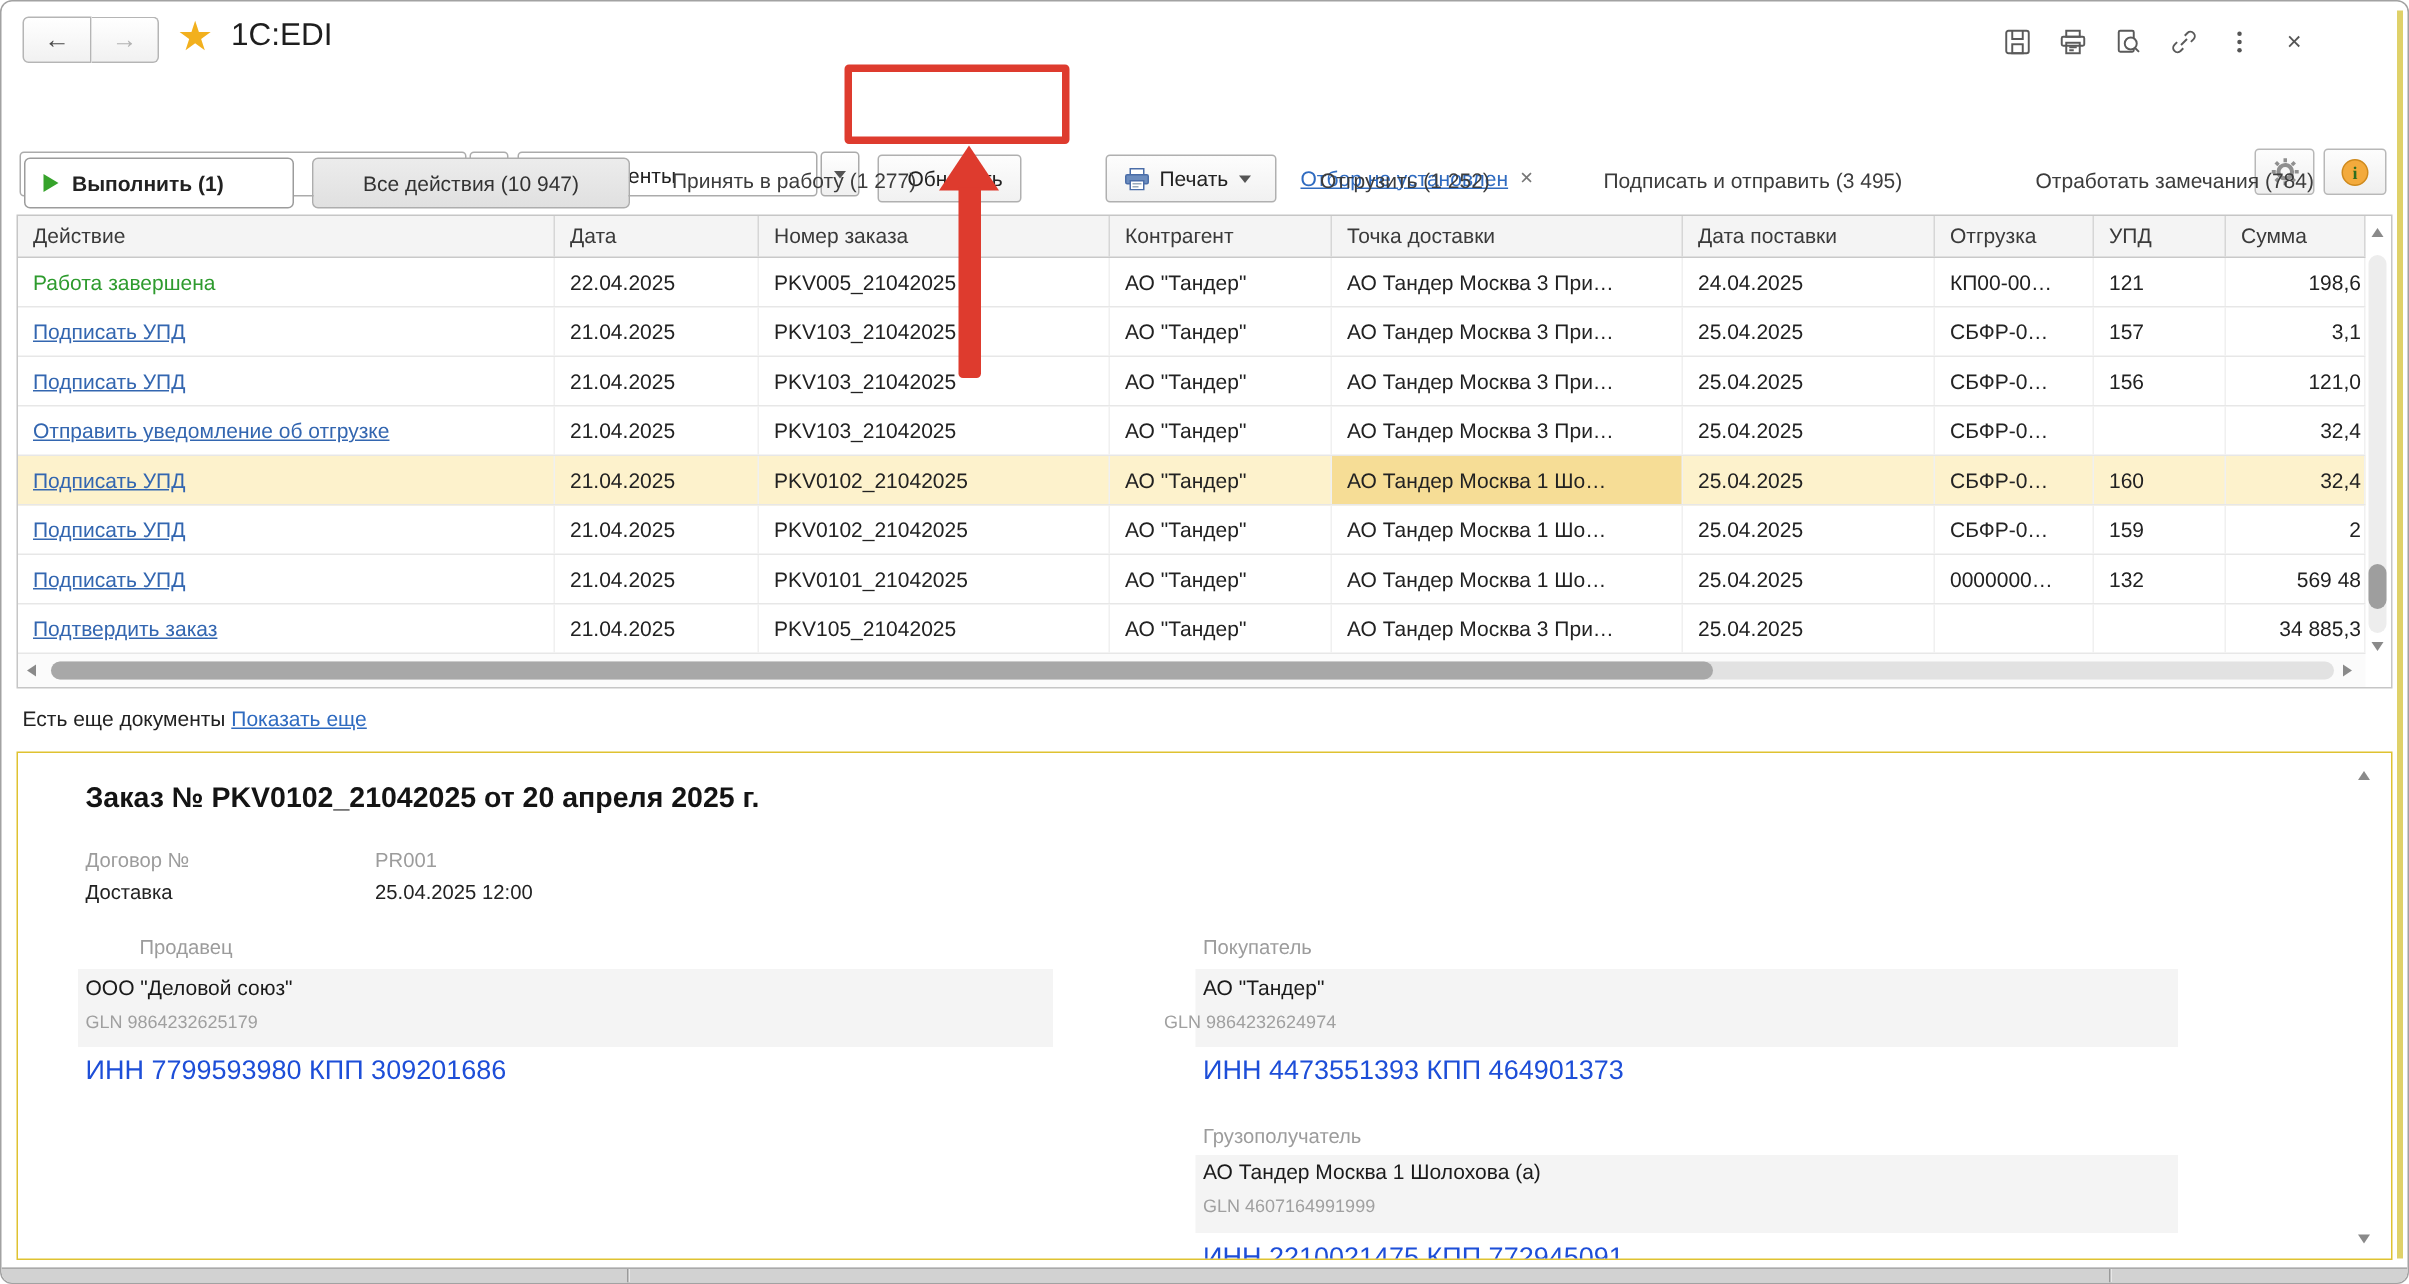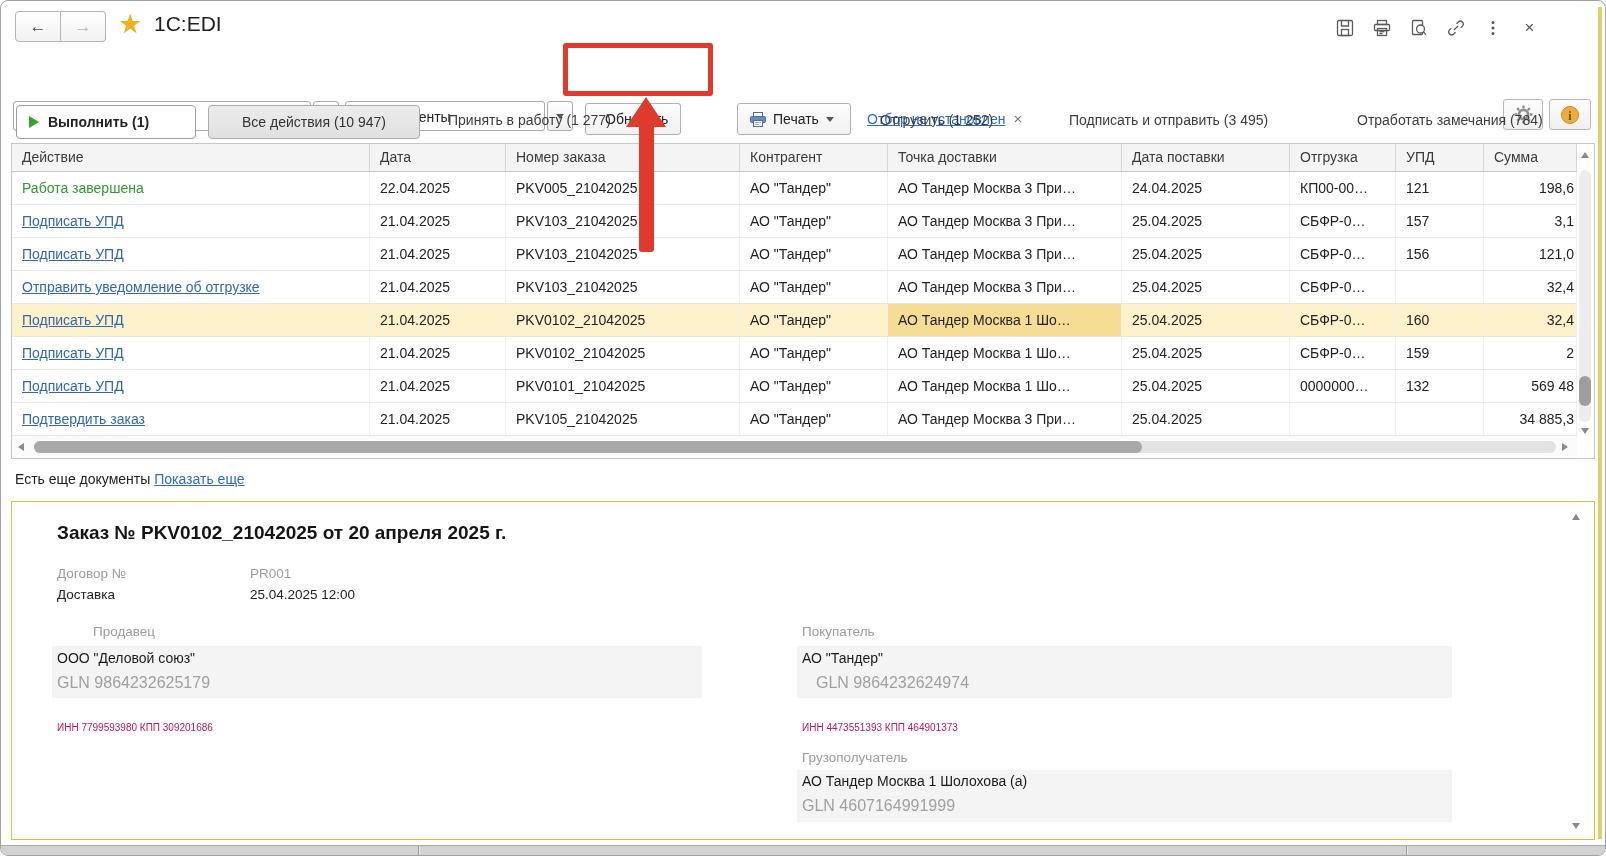--- a/index.html
+++ b/index.html
@@ -76,22 +76,22 @@
   
   .docpanel{position:absolute;left:10px;top:500px;width:1584px;height:339px;border:1px solid #dfc231;
             background:#fff;box-sizing:border-box;overflow:hidden;}
   .doc-title{position:absolute;left:45px;top:20px;font-size:19px;font-weight:bold;color:#141414;white-space:nowrap;}
   .kv-label{position:absolute;left:45px;font-size:13.5px;}
   .kv-value{position:absolute;left:238px;font-size:13.5px;}
   .gray{color:#9c9c9c;}
   .blk-label{position:absolute;font-size:13.5px;color:#9c9c9c;}
   .strip{position:absolute;background:#f4f4f4;height:52px;}
   .pname{position:absolute;font-size:14px;color:#1a1a1a;white-space:nowrap;}
-  .pgln{position:absolute;font-size:16px;color:#a0a0a0;white-space:nowrap;}
-  .pinn{position:absolute;font-size:10px;color:#be185d;white-space:nowrap;margin-top:19px;}
+  .pgln{position:absolute;font-size:12px;color:#a0a0a0;white-space:nowrap;}
+  .pinn{position:absolute;font-size:18px;color:#1d4ed8;white-space:nowrap;}
   .parrow{position:absolute;right:14px;}
   
   .statusbar{position:absolute;left:0;right:0;bottom:0;height:9px;background:#d2d2d2;border-top:1px solid #aaa;}
   .sdiv{position:absolute;top:0;bottom:0;width:1px;background:#9a9a9a;border-right:1px solid #e8e8e8;}
   .yellow-edge{position:absolute;left:1597px;top:6px;width:4px;height:832px;background:#d9c94f;opacity:.85;}
   
   .ann-box{position:absolute;left:562px;top:42px;width:150px;height:53px;border:5px solid #de3b2e;border-radius:3px;z-index:20;box-sizing:border-box;}
   .ann-head{position:absolute;left:625px;top:96px;width:0;height:0;z-index:20;
             border-left:20px solid transparent;border-right:20px solid transparent;border-bottom:30px solid #de3b2e;}
   .ann-shaft{position:absolute;left:638px;top:124px;width:15px;height:127px;background:#de3b2e;border-radius:0 0 3px 3px;z-index:20;}
@@ -366,21 +366,21 @@
 
     <div class="blk-label" style="left:45px;top:122px;margin-left:36px;">Продавец</div>
     <div class="strip" style="left:40px;top:144px;width:650px;"></div>
     <div class="pname" style="left:45px;top:148px;">ООО "Деловой союз"</div>
     <div class="pgln" style="left:45px;top:172px;">GLN 9864232625179</div>
     <div class="pinn" style="left:45px;top:201px;">ИНН 7799593980 КПП 309201686</div>
 
     <div class="blk-label" style="left:790px;top:122px;">Покупатель</div>
     <div class="strip" style="left:785px;top:144px;width:655px;"></div>
     <div class="pname" style="left:790px;top:148px;">АО "Тандер"</div>
-    <div class="pgln" style="left:804px;top:172px;">GLN 9864232624974</div>
+    <div class="pgln" style="left:764px;top:172px;">GLN 9864232624974</div>
     <div class="pinn" style="left:790px;top:201px;">ИНН 4473551393 КПП 464901373</div>
 
     <div class="blk-label" style="left:790px;top:248px;">Грузополучатель</div>
     <div class="strip" style="left:785px;top:268px;width:655px;"></div>
     <div class="pname" style="left:790px;top:271px;">АО Тандер Москва 1 Шолохова (а)</div>
     <div class="pgln" style="left:790px;top:295px;">GLN 4607164991999</div>
     <div class="pinn" style="left:790px;top:326px;">ИНН 2210021475 КПП 772945091</div>
 
     <div class="parrow tri-up" style="top:12px;"></div>
     <div class="parrow tri-down" style="bottom:10px;"></div>

